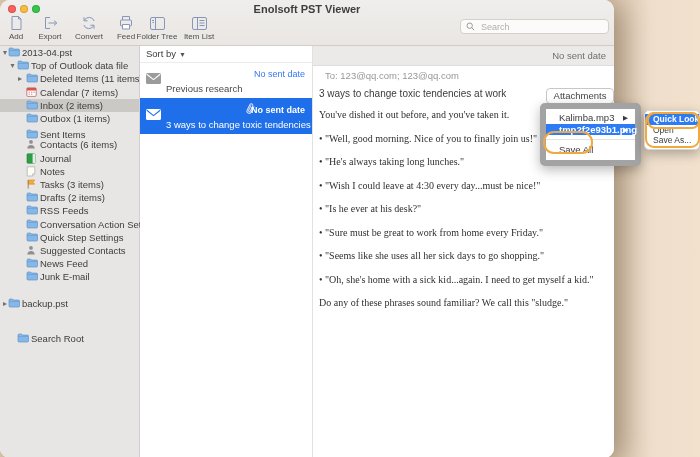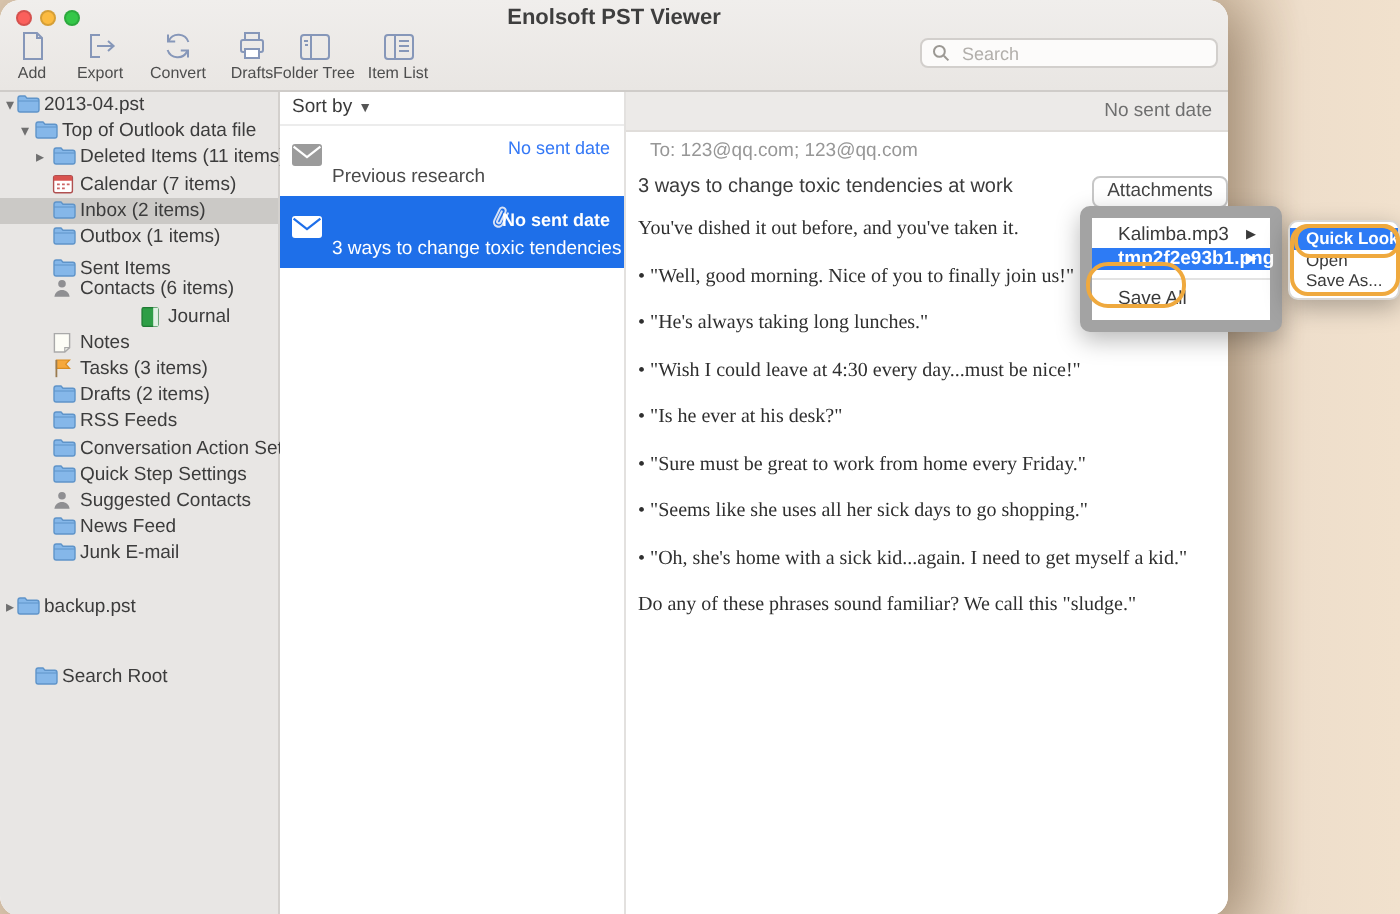--- a/index.html
+++ b/index.html
@@ -134,21 +134,21 @@
           <span class="tb-label">Convert</span>
         </div>
         <div class="toolbar-btn" style="left: 111px; width: 30px;">
           <span class="tb-icon">
             <svg width="16" height="16" viewBox="0 0 16 16">
               <path d="M4.5 5V1.5h7V5" fill="none" stroke="#8697b9"></path>
               <rect x="2.5" y="5" width="11" height="6" rx="1" fill="none" stroke="#8697b9"></rect>
               <path d="M4.5 9.5h7V14h-7z" fill="#fff" stroke="#8697b9"></path>
             </svg>
           </span>
-          <span class="tb-label">Drafts</span>
+          <span class="tb-label">Feed</span>
         </div>
         <div class="toolbar-btn" style="left: 133px; width: 48px;">
           <span class="tb-icon">
             <svg width="17" height="15" viewBox="0 0 17 15">
               <rect x="1.5" y="1.5" width="14" height="12" rx="1.5" fill="none" stroke="#8697b9"></rect>
               <path d="M6.5 1.5v12" stroke="#8697b9"></path>
               <path d="M3 4.5h2M3.5 6.5h1.5" stroke="#8697b9"></path>
             </svg>
           </span>
           <span class="tb-label">Folder Tree</span>
@@ -250,21 +250,21 @@
       <div class="tree-row" style="top: 92.4px;">
         <span class="disc" style="left:18px"></span>
         <span class="tree-icon" style="left:26px">
           <svg width="10" height="10" viewBox="0 0 10 10">
             <circle cx="5" cy="2.9" r="1.9" fill="#8f8f92"></circle>
             <path d="M1.2 9.4c.3-2.3 1.9-3.4 3.8-3.4s3.5 1.1 3.8 3.4z" fill="#8f8f92"></path>
           </svg>
         </span>
         <span class="tree-label" style="left:40px">Contacts (6 items)</span>
       </div>
-      <div class="tree-row" style="top: 105.6px; margin-left: 44px;">
+      <div class="tree-row" style="top: 105.6px;">
         <span class="disc" style="left:18px"></span>
         <span class="tree-icon" style="left:26px">
           <svg width="10" height="11" viewBox="0 0 10 11">
             <rect x="1" y=".8" width="8" height="9.4" rx=".8" fill="#2e9e46" stroke="#1f7a33" stroke-width=".6"></rect>
             <rect x="6.6" y=".8" width="2.4" height="9.4" fill="#fff" opacity=".85"></rect>
           </svg>
         </span>
         <span class="tree-label" style="left:40px">Journal</span>
       </div>
       <div class="tree-row" style="top: 118.8px;">

